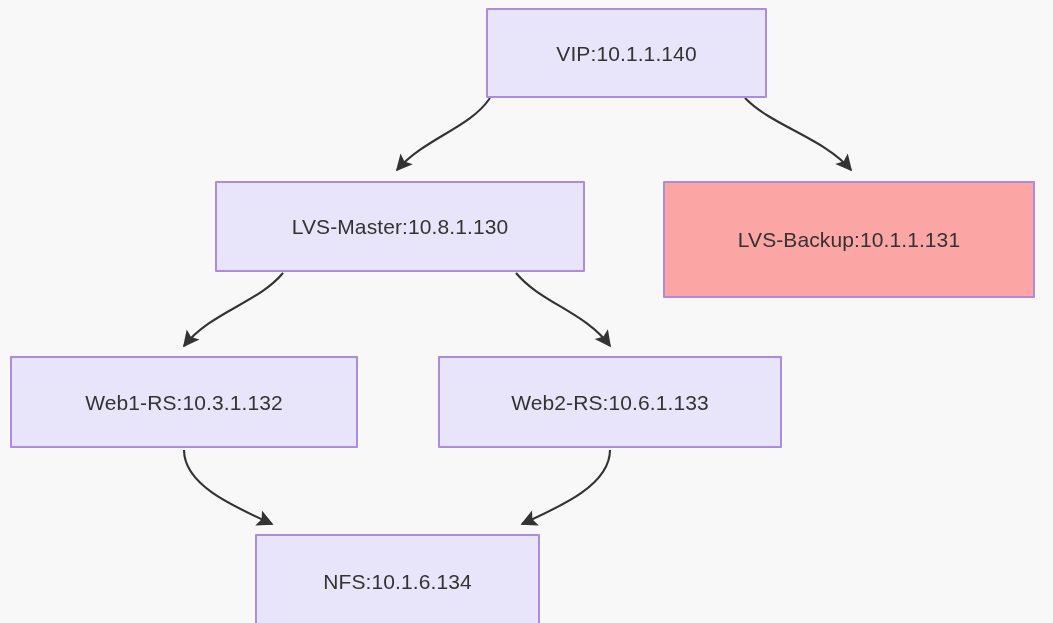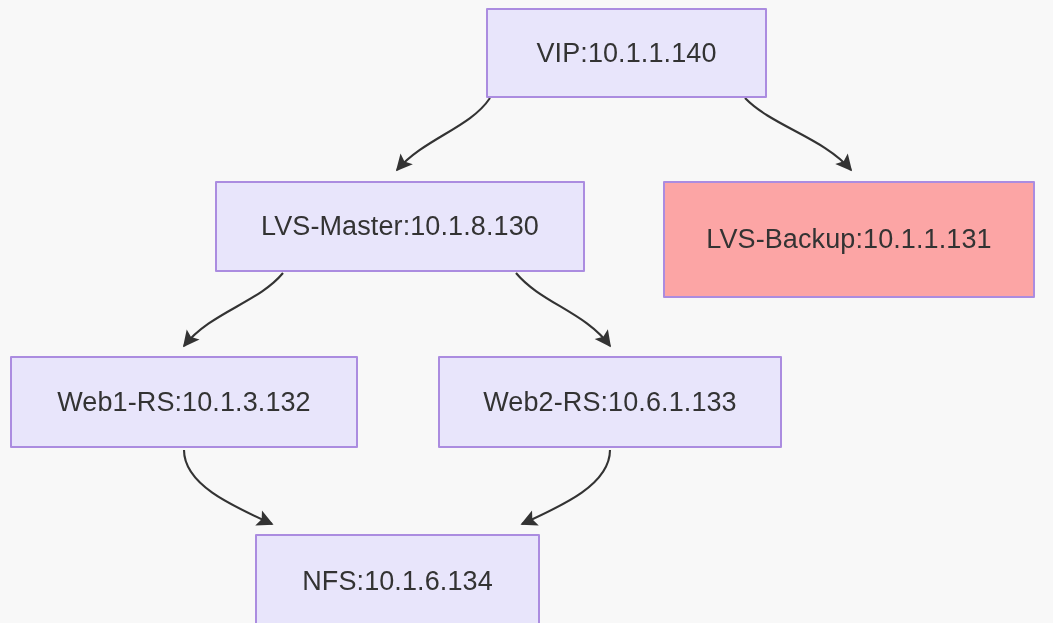--- a/index.html
+++ b/index.html
@@ -28,21 +28,21 @@
     box-sizing: border-box;
     background: #e8e5fb;
     border: 2px solid #ab8ce0;
     border-radius: 1px;
     display: flex;
     align-items: center;
     justify-content: center;
   }
   .node-label {
     color: #333333;
-    font-size: 27px;
+    font-size: 21px;
     font-weight: 400;
     letter-spacing: 0.1px;
     white-space: nowrap;
     line-height: 1;
   }
   .edge-path {
     fill: none;
     stroke: #333333;
     stroke-width: 2.1;
     stroke-linecap: butt;
@@ -67,27 +67,27 @@
         <path d="M 184,450 C 184,484 230,505 272,524" class="edge-path" marker-end="url(#arrowhead)" stroke="#333333"></path>
         <path d="M 610,450 C 610,484 564,505 522,524" class="edge-path" marker-end="url(#arrowhead)" stroke="#333333"></path>
       </g>
   </svg>
 
   <div id="nodes-group">
       <div class="node" style="left: 486px; top: 8px; width: 281px; height: 90px; background: rgb(232, 229, 251); border-color: rgb(171, 140, 224);">
         <span class="node-label" style="color: rgb(51, 51, 51);">VIP:10.1.1.140</span>
       </div>
       <div class="node" style="left: 215px; top: 181px; width: 370px; height: 91px; background: rgb(232, 229, 251); border-color: rgb(171, 140, 224);">
-        <span class="node-label" style="color: rgb(51, 51, 51);">LVS-Master:10.1.8.130</span>
+        <span class="node-label" style="color: rgb(51, 51, 51);">LVS-Master:10.8.1.130</span>
       </div>
       <div class="node" style="left: 663px; top: 181px; width: 372px; height: 117px; background: #fca5a5; border-color: rgb(171, 140, 224);">
         <span class="node-label" style="color: rgb(51, 51, 51);">LVS-Backup:10.1.1.131</span>
       </div>
       <div class="node" style="left: 10px; top: 356px; width: 348px; height: 92px; background: rgb(232, 229, 251); border-color: rgb(171, 140, 224);">
-        <span class="node-label" style="color: rgb(51, 51, 51);">Web1-RS:10.1.3.132</span>
+        <span class="node-label" style="color: rgb(51, 51, 51);">Web1-RS:10.3.1.132</span>
       </div>
       <div class="node" style="left: 438px; top: 356px; width: 344px; height: 92px; background: rgb(232, 229, 251); border-color: rgb(171, 140, 224);">
         <span class="node-label" style="color: rgb(51, 51, 51);">Web2-RS:10.6.1.133</span>
       </div>
       <div class="node" style="left: 255px; top: 534px; width: 285px; height: 95px; background: rgb(232, 229, 251); border-color: rgb(171, 140, 224);">
         <span class="node-label" style="color: rgb(51, 51, 51);">NFS:10.1.6.134</span>
       </div>
     </div>
 
 </div>

